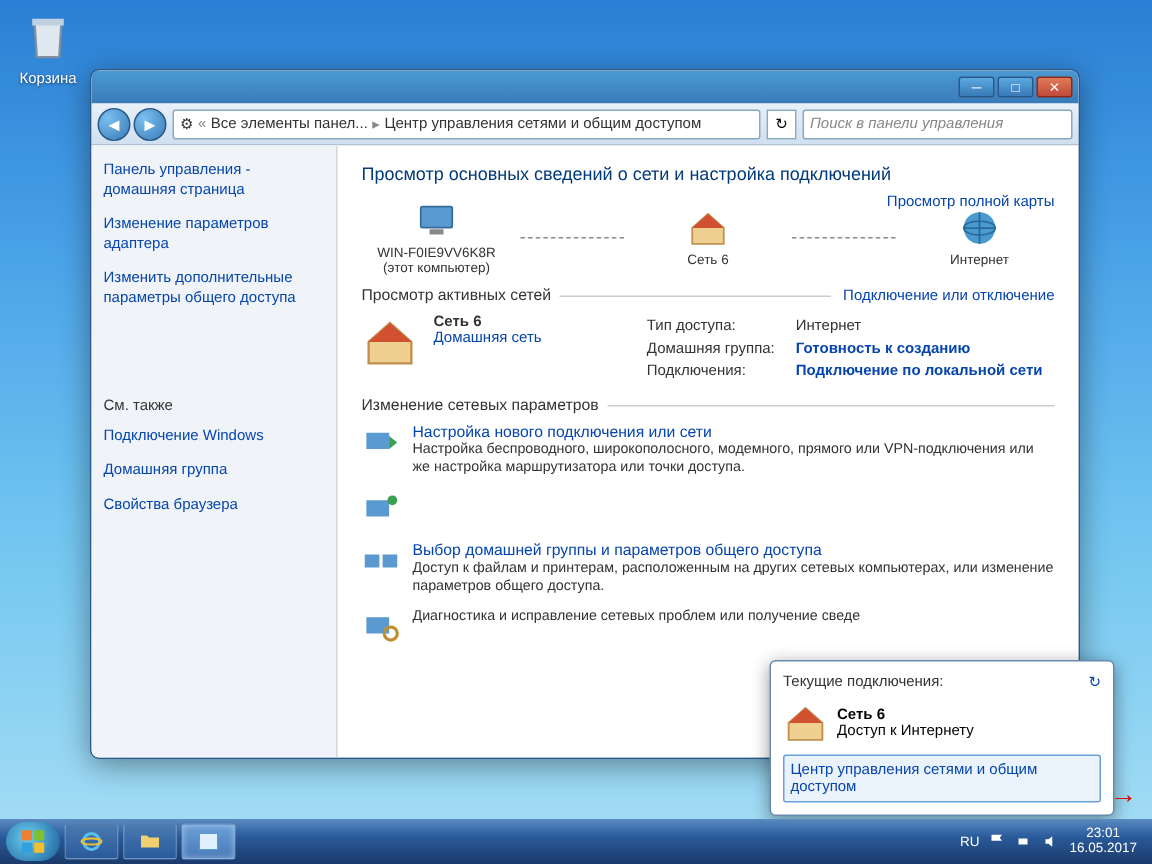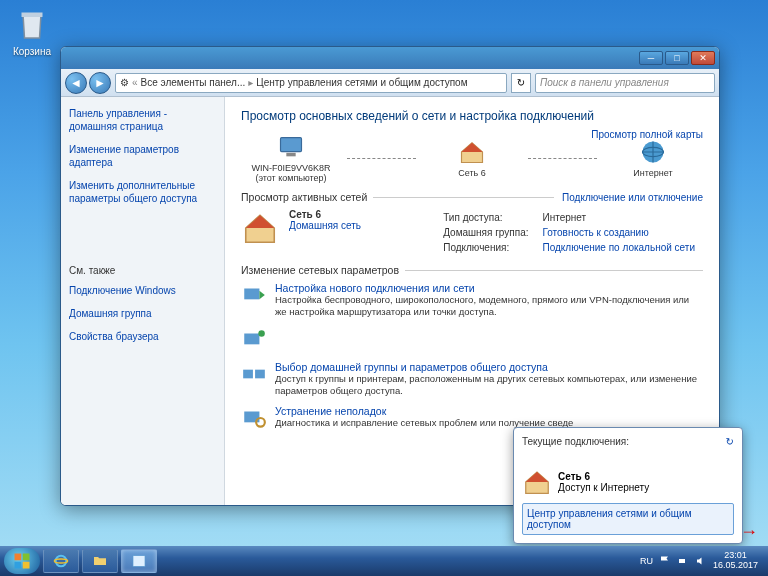--- a/index.html
+++ b/index.html
@@ -33,27 +33,27 @@
 .section-head .lbl { font-size: 10.5px; color: #333; white-space: nowrap; }
 .section-head .rule { flex: 1; border-top: 1px solid #ccc; margin-left: 6px; }
 .section-head .rlink { color: #0645ad; font-size: 10px; cursor: pointer; margin-left: 8px; white-space: nowrap; }
 .active-net { display: flex; gap: 10px; }
 .active-net .icon svg { width: 38px; height: 38px; }
 .active-net .info { font-size: 10px; }
 .active-net .info .name { font-weight: bold; }
 .active-net .info .type { color: #0645ad; cursor: pointer; }
 .active-net .details { margin-left: auto; font-size: 10px; }
 .active-net .details td { padding: 1px 6px; }
-.active-net .details .link { color: #0645ad; cursor: pointer; }
+.active-net .details .link { color: #0645ad; cursor: pointer; font-weight: bold; }
 .task { display: flex; gap: 8px; margin-bottom: 8px; }
 .task svg { width: 26px; height: 26px; flex-shrink: 0; }
 .task .t-title { color: #0645ad; cursor: pointer; font-size: 10.5px; }
 .task .t-desc { color: #333; font-size: 9.5px; line-height: 1.3; }
 .popup { position: absolute; right: 25px; bottom: 32px; width: 230px; background: #fff; border: 1px solid #6a8ab0; border-radius: 4px; box-shadow: 0 3px 12px rgba(0,0,0,.4); padding: 8px; font-size: 10px; }
-.popup .p-head { display: flex; justify-content: space-between; color: #333; margin-bottom: 20px; }
+.popup .p-head { display: flex; justify-content: space-between; color: #333; margin-bottom: 6px; }
 .popup .p-net { display: flex; align-items: center; gap: 6px; margin-bottom: 6px; }
 .popup .p-net svg { width: 30px; height: 30px; }
 .popup .p-net .name { font-weight: bold; }
 .popup .p-link { border: 1px solid #6aa0d8; background: #eaf2fc; padding: 4px; color: #0645ad; cursor: pointer; border-radius: 2px; }
 .arrow-hint { position: absolute; right: 10px; bottom: 36px; color: #d00; font-size: 18px; font-weight: bold; pointer-events: none; }
 .taskbar { position: absolute; bottom: 0; left: 0; right: 0; height: 30px; background: linear-gradient(#5a8ac0, #2a5a9a 40%, #1a3a6a); display: flex; align-items: center; padding: 0 4px; }
 .start { width: 36px; height: 26px; border-radius: 13px; background: radial-gradient(circle at 40% 40%, #6ad0f0, #1a5a9a); display: flex; align-items: center; justify-content: center; cursor: pointer; }
 .start svg { width: 18px; height: 18px; }
 .tb-item { width: 36px; height: 24px; margin-left: 3px; background: linear-gradient(#4a7ab0, #2a5a9a); border: 1px solid rgba(255,255,255,.2); border-radius: 2px; display: flex; align-items: center; justify-content: center; cursor: pointer; }
 .tb-item svg { width: 16px; height: 16px; }
@@ -186,30 +186,29 @@
         <div>
           </div>
       </div>
       <div class="task">
         <svg viewBox="0 0 24 24">
             <rect x="2" y="8" width="9" height="8" fill="#5a9ad0"></rect>
             <rect x="13" y="8" width="9" height="8" fill="#5a9ad0"></rect>
           </svg>
         <div>
             <div class="t-title">Выбор домашней группы и параметров общего доступа</div>
-            <div class="t-desc">Доступ к группы и принтерам, расположенным на других сетевых компьютерах, или изменение параметров общего доступа.</div>
+            <div class="t-desc">Доступ к файлам и принтерам, расположенным на других сетевых компьютерах, или изменение параметров общего доступа.</div>
           </div>
       </div>
       <div class="task">
         <svg viewBox="0 0 24 24">
             <rect x="3" y="6" width="14" height="10" fill="#5a9ad0"></rect>
             <circle cx="18" cy="16" r="4" fill="none" stroke="#c09030" stroke-width="2"></circle>
           </svg>
         <div>
-            <div class="t-title">Устранение неполадок</div>
             <div class="t-desc">Диагностика и исправление сетевых проблем или получение сведе</div>
           </div>
       </div>
     </div>
   </div>
 </div>
 
 <div class="popup">
   <div class="p-head">
     <span>Текущие подключения:</span>

